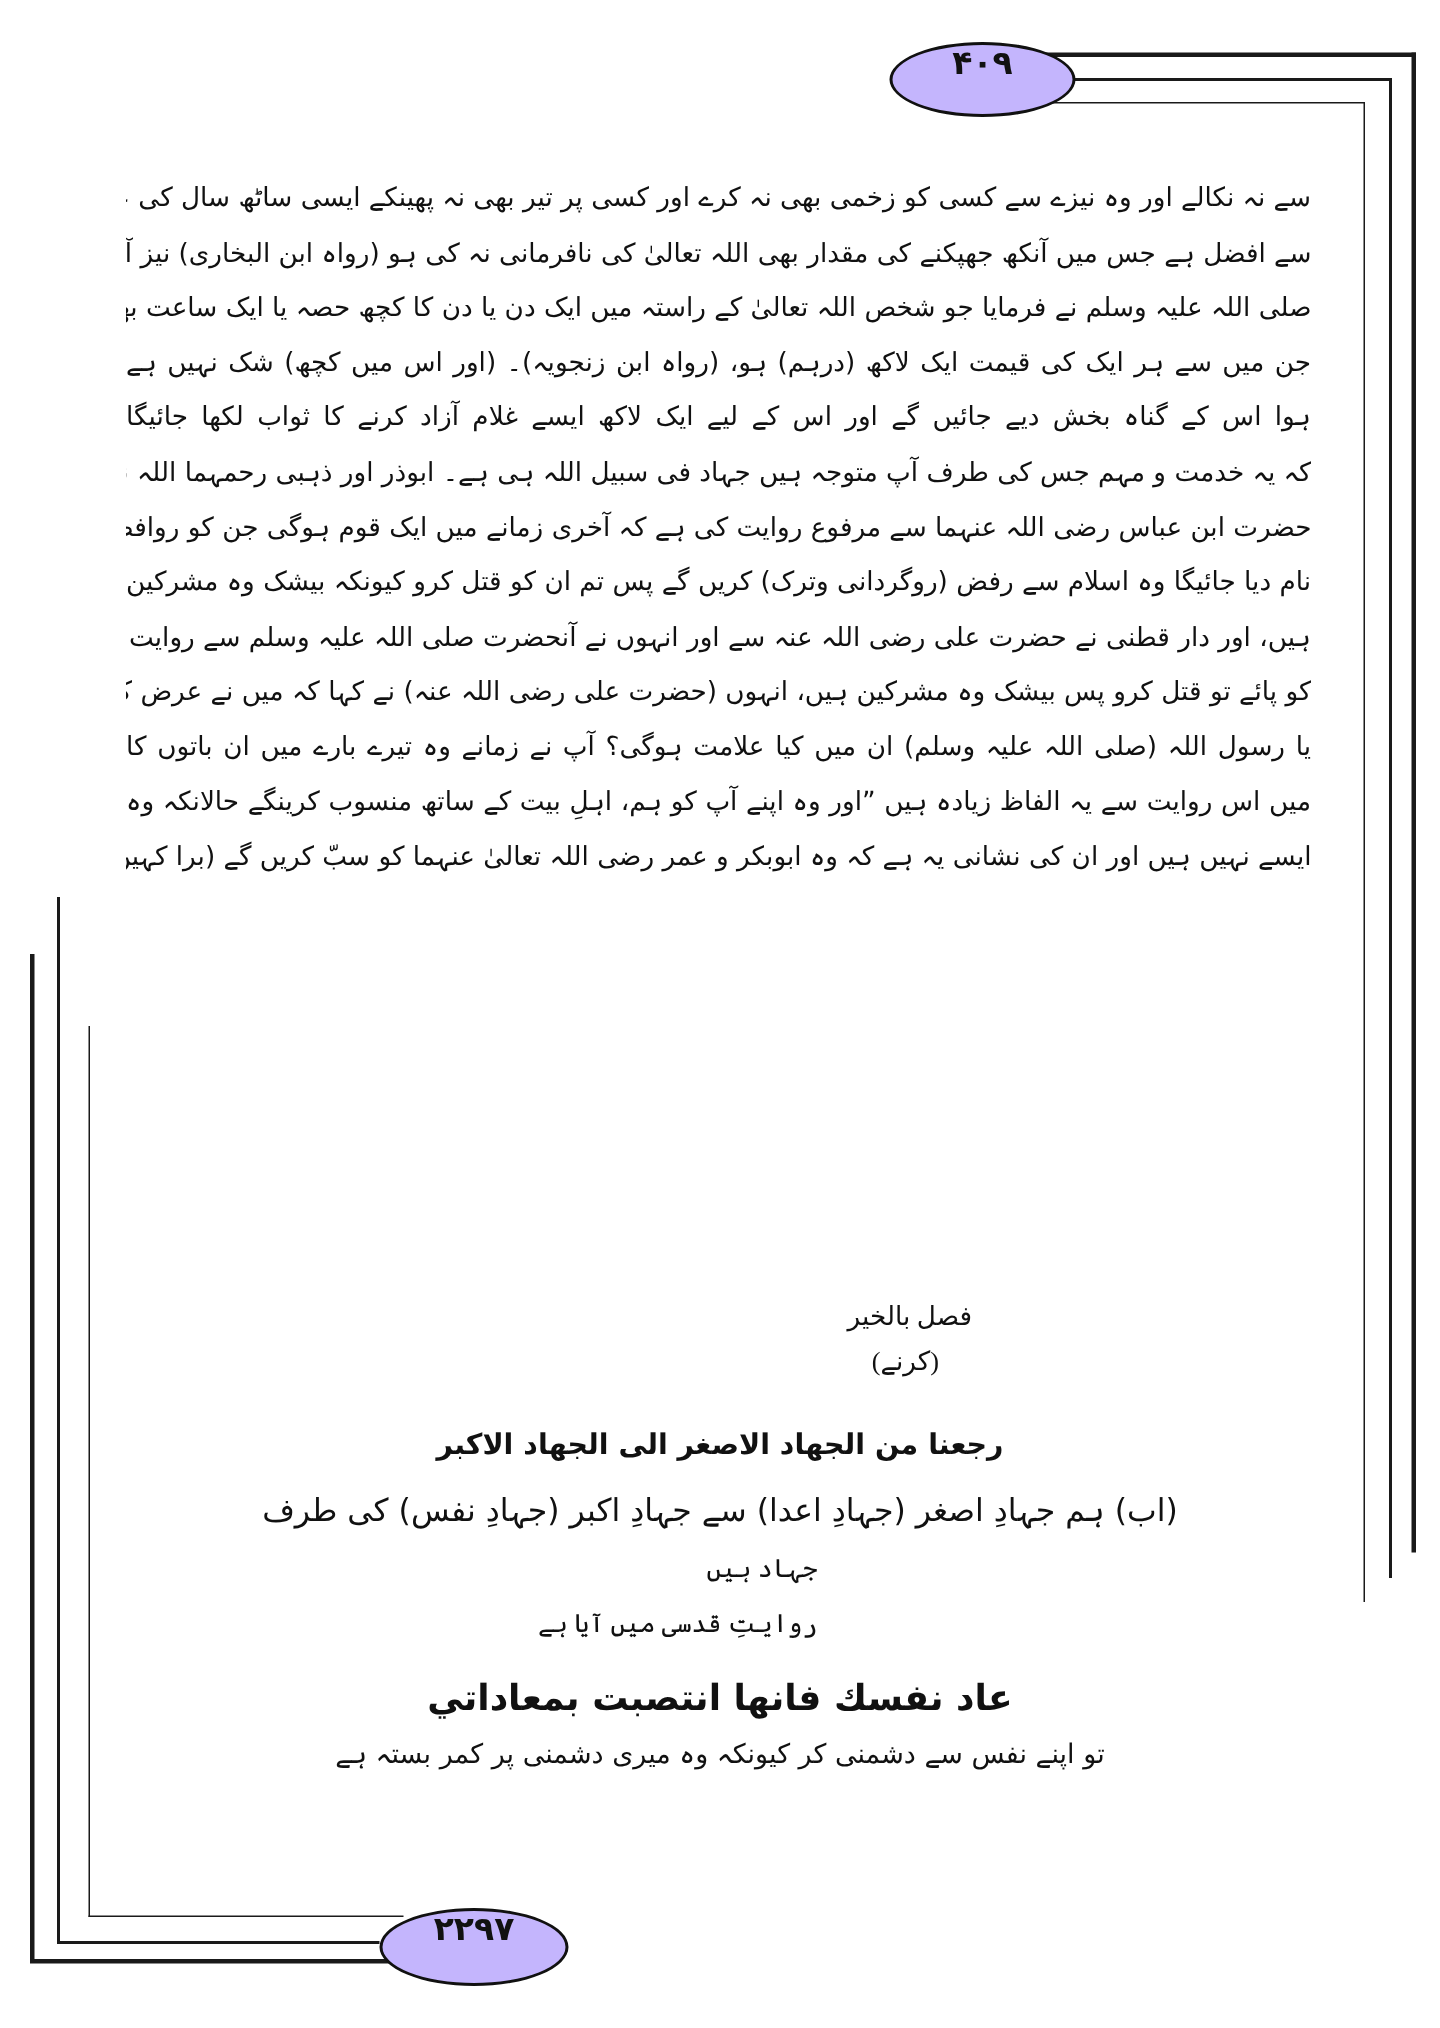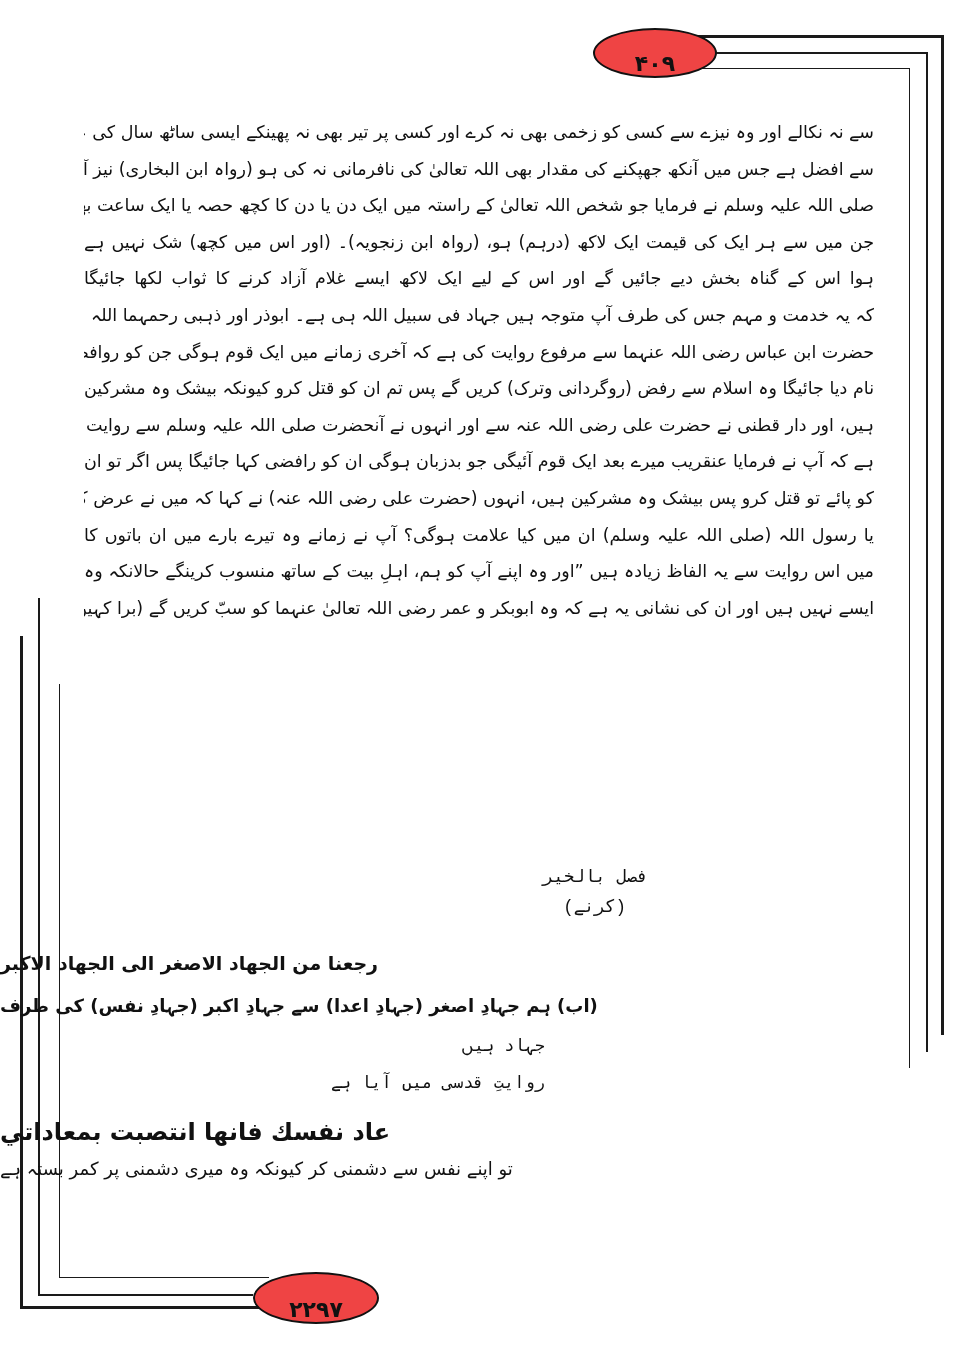--- a/index.html
+++ b/index.html
@@ -15,36 +15,36 @@
   #f3v { left: 909px; top: 68px; width: 0; height: 1000px; border-width: 0 1px 0 0; }
   
   #b1v { left: 20px; top: 636px; width: 0; height: 672px; border-width: 0 0 0 3px; }
   #b1 { left: 20px; top: 1306px; width: 242px; height: 0; border-width: 3px 0 0 0; }
   #b2v { left: 38px; top: 598px; width: 0; height: 698px; border-width: 0 0 0 2px; }
   #b2 { left: 38px; top: 1294px; width: 215px; height: 0; border-width: 2px 0 0 0; }
   #b3v { left: 59px; top: 684px; width: 0; height: 594px; border-width: 0 0 0 1px; }
   #b3 { left: 59px; top: 1277px; width: 210px; height: 0; border-width: 1px 0 0 0; }
 
   .page-oval { position: absolute; border: 2px solid #111; border-radius: 50%;
-               background: #ef4444; display: flex; align-items: flex-end; justify-content: center;
+               background: #c4b5fd; display: flex; align-items: flex-start; justify-content: center;
                font-family: "DejaVu Sans", sans-serif; font-weight: bold; font-size: 22px; }
   #oval-top { left: 593px; top: 28px; width: 120px; height: 46px; }
   #oval-bottom { left: 253px; top: 1272px; width: 122px; height: 48px; }
 
   .text-block { position: absolute; left: 84px; width: 790px; direction: rtl;
                 font-family: "DejaVu Sans", sans-serif; font-size: 17.5px; }
   .line { height: 36.6px; line-height: 36.6px; white-space: nowrap; text-align: justify;
           text-align-last: justify; overflow: hidden; }
   .line.last { text-align-last: right; }
   #body { top: 114px; }
-  .sub { position: absolute; direction: rtl; font-family: Liberation Mono, monospace; white-space: nowrap; }
+  .sub { position: absolute; direction: rtl; font-family: Liberation Serif, serif; white-space: nowrap; }
   #fasl { right: 312px; top: 862px; font-size: 17.5px; line-height: 30px; }
-  .center { position: absolute; left: 0; width: 960px; text-align: left; direction: rtl; white-space: nowrap; }
+  .center { position: absolute; left: 0; width: 960px; text-align: center; direction: rtl; white-space: nowrap; }
   #arabic1 { top: 952px; font-size: 19px; font-weight: bold; }
-  #urdu1 { top: 995px; font-size: 18px; font-weight: bold; }
+  #urdu1 { top: 995px; font-size: 21px; }
   #urdu2 { right: 415px; top: 1035px; font-size: 17px; }
   #urdu3 { right: 415px; top: 1072px; font-size: 17px; }
   #arabic2 { top: 1118px; font-size: 24px; font-weight: bold; }
   #urdu4 { top: 1158px; font-size: 18px; }
 </style>
 </head>
 <body>
 
 <div class="frame-line" id="f1"></div>
 <div class="frame-line" id="f1v"></div>
@@ -66,21 +66,20 @@
 <div class="text-block" id="body">
   <div class="line">سے نہ نکالے اور وہ نیزے سے کسی کو زخمی بھی نہ کرے اور کسی پر تیر بھی نہ پھینکے ایسی ساٹھ سال کی عبادت</div>
   <div class="line">سے افضل ہے جس میں آنکھ جھپکنے کی مقدار بھی اللہ تعالیٰ کی نافرمانی نہ کی ہو (رواہ ابن البخاری) نیز آنحضور</div>
   <div class="line">صلی اللہ علیہ وسلم نے فرمایا جو شخص اللہ تعالیٰ کے راستہ میں ایک دن یا دن کا کچھ حصہ یا ایک ساعت بھی بیمار</div>
   <div class="line">جن میں سے ہر ایک کی قیمت ایک لاکھ (درہم) ہو، (رواہ ابن زنجویہ)۔ (اور اس میں کچھ) شک نہیں ہے</div>
   <div class="line">ہوا اس کے گناہ بخش دیے جائیں گے اور اس کے لیے ایک لاکھ ایسے غلام آزاد کرنے کا ثواب لکھا جائیگا</div>
   <div class="line">کہ یہ خدمت و مہم جس کی طرف آپ متوجہ ہیں جہاد فی سبیل اللہ ہی ہے۔ ابوذر اور ذہبی رحمہما اللہ نے</div>
   <div class="line">حضرت ابن عباس رضی اللہ عنہما سے مرفوع روایت کی ہے کہ آخری زمانے میں ایک قوم ہوگی جن کو روافض کا</div>
   <div class="line">نام دیا جائیگا وہ اسلام سے رفض (روگردانی وترک) کریں گے پس تم ان کو قتل کرو کیونکہ بیشک وہ مشرکین</div>
   <div class="line">ہیں، اور دار قطنی نے حضرت علی رضی اللہ عنہ سے اور انہوں نے آنحضرت صلی اللہ علیہ وسلم سے روایت کی</div>
-  <div class="line">ہے کہ آپ نے فرمایا عنقریب میرے بعد ایک قوم آئیگی جو بدزبان ہوگی ان کو رافضی کہا جائیگا پس اگر تو ان</div>
   <div class="line">کو پائے تو قتل کرو پس بیشک وہ مشرکین ہیں، انہوں (حضرت علی رضی اللہ عنہ) نے کہا کہ میں نے عرض کیا</div>
   <div class="line">یا رسول اللہ (صلی اللہ علیہ وسلم) ان میں کیا علامت ہوگی؟ آپ نے زمانے وہ تیرے بارے میں ان باتوں کا</div>
   <div class="line">میں اس روایت سے یہ الفاظ زیادہ ہیں ”اور وہ اپنے آپ کو ہم، اہلِ بیت کے ساتھ منسوب کرینگے حالانکہ وہ</div>
   <div class="line last">ایسے نہیں ہیں اور ان کی نشانی یہ ہے کہ وہ ابوبکر و عمر رضی اللہ تعالیٰ عنہما کو سبّ کریں گے (برا کہیں گے)۔</div>
 </div>
 
 <div class="sub" id="fasl">
   <div>فصل بالخیر</div>
   <div style="padding-right:22px;">(کرنے)</div>
 </div>

